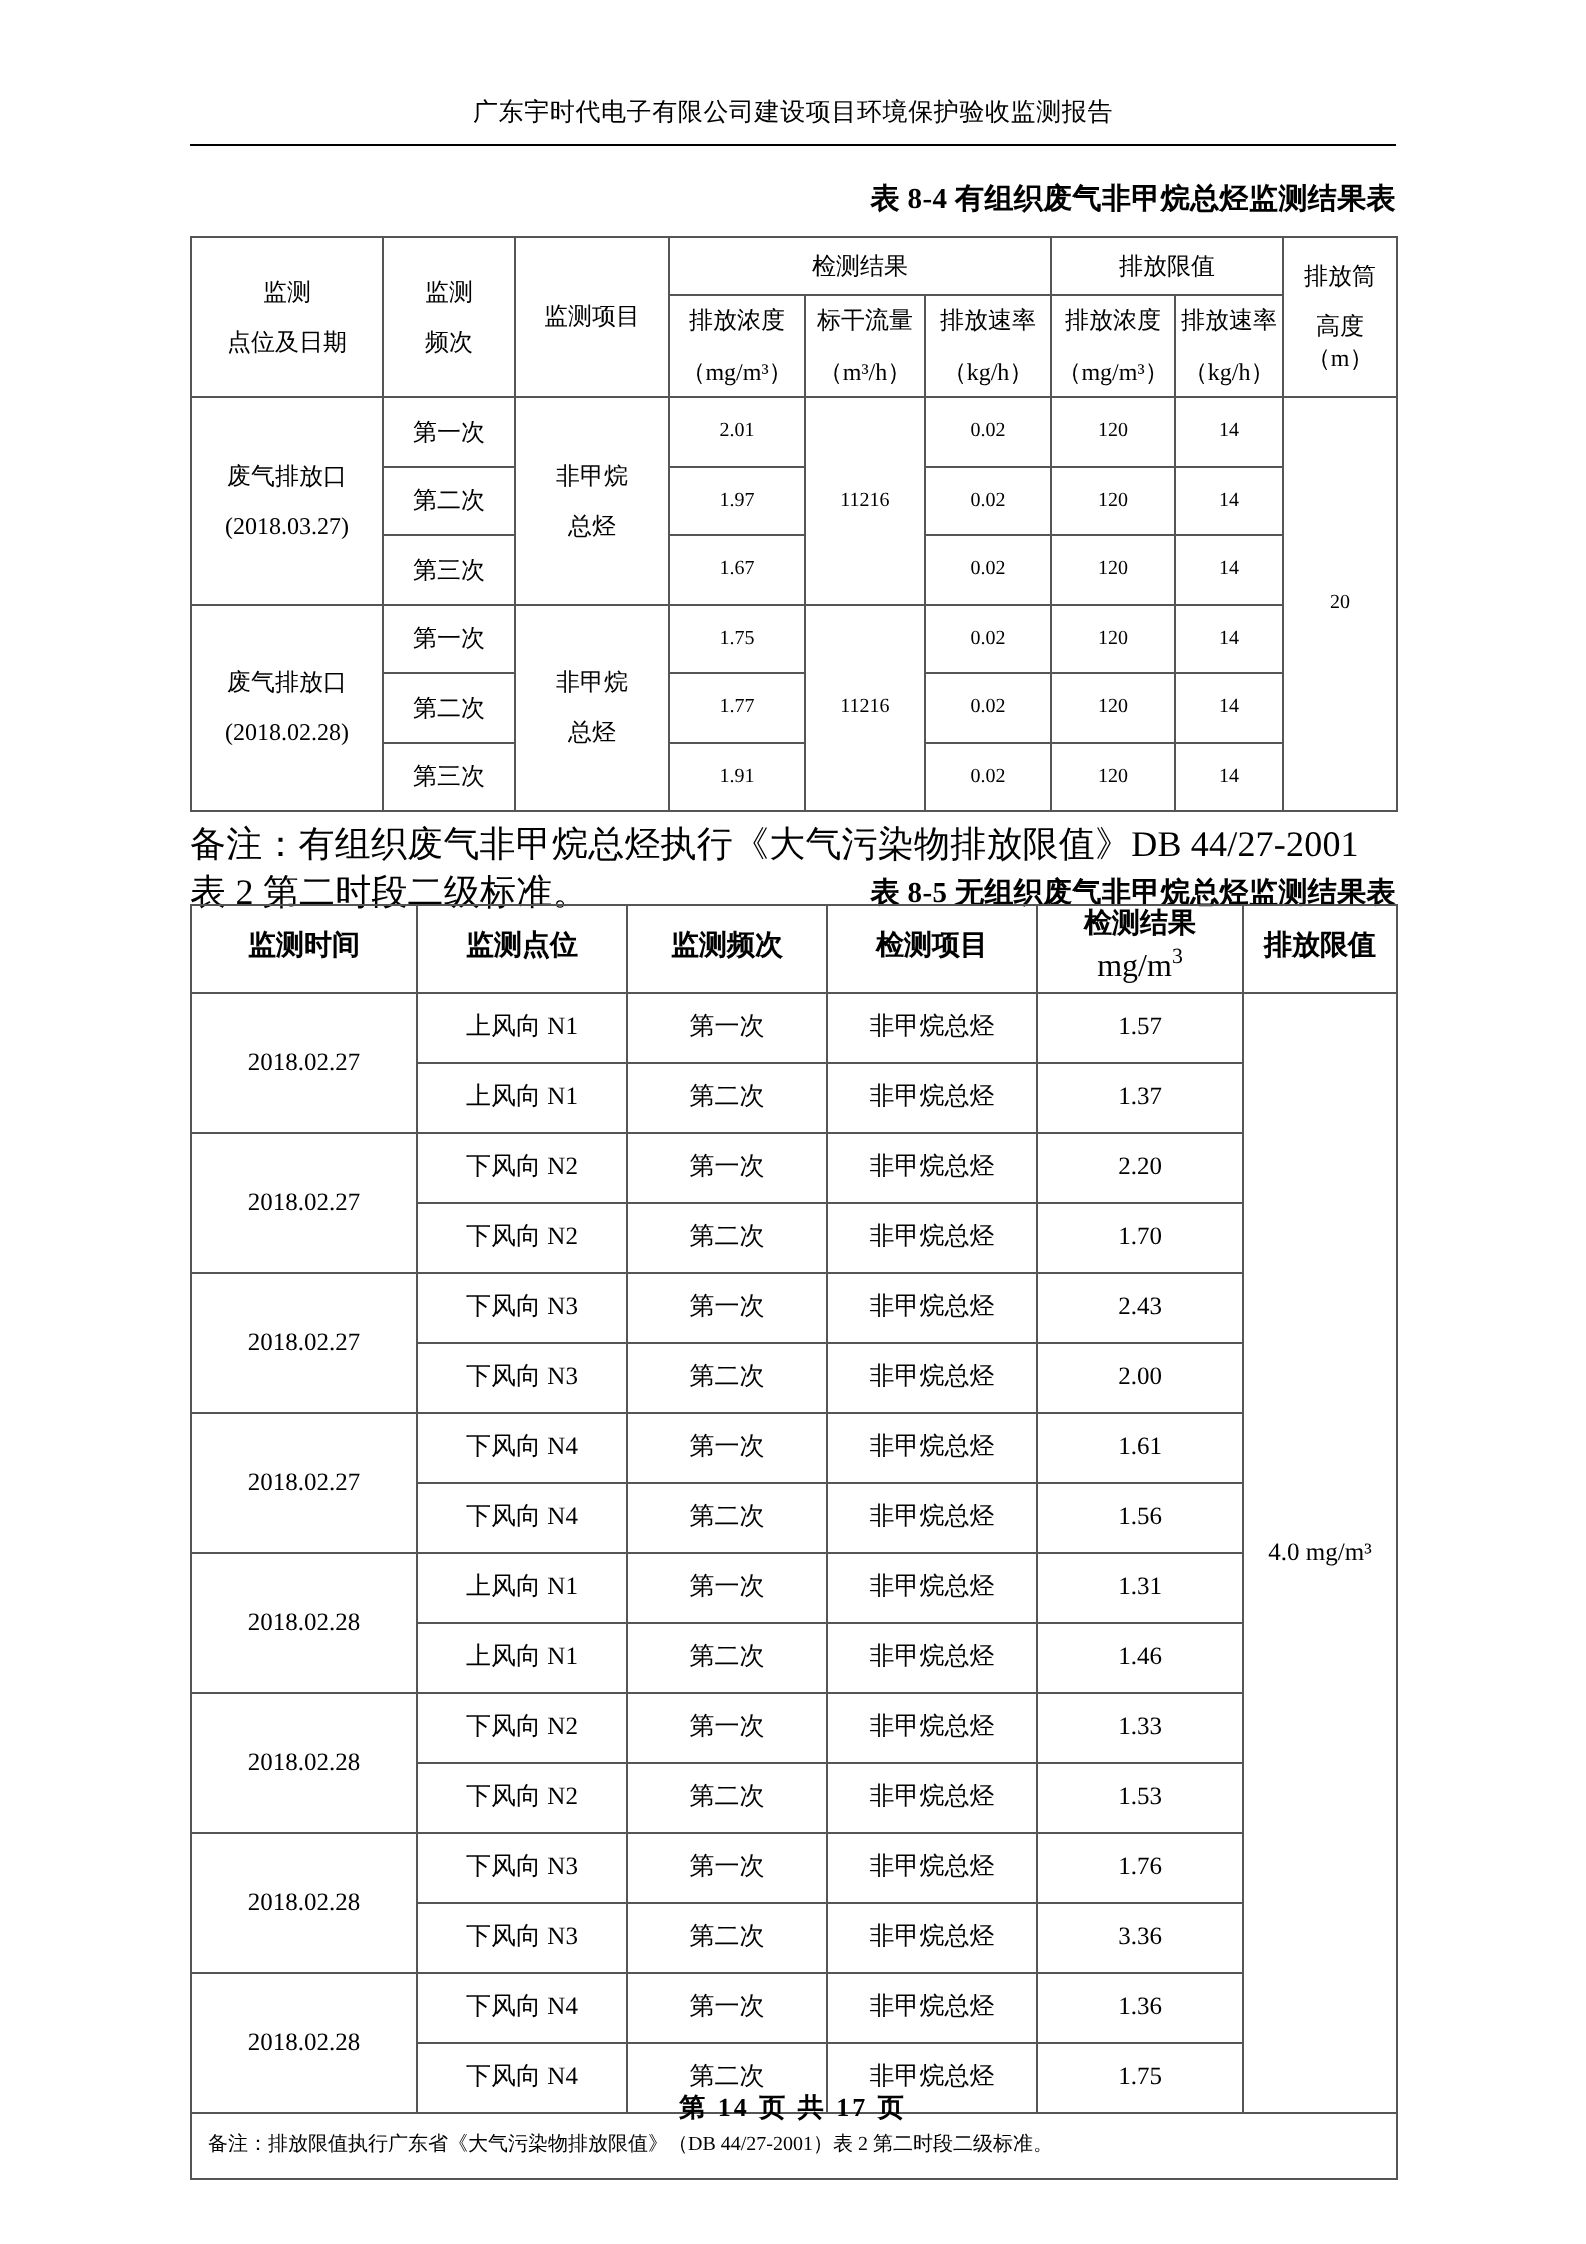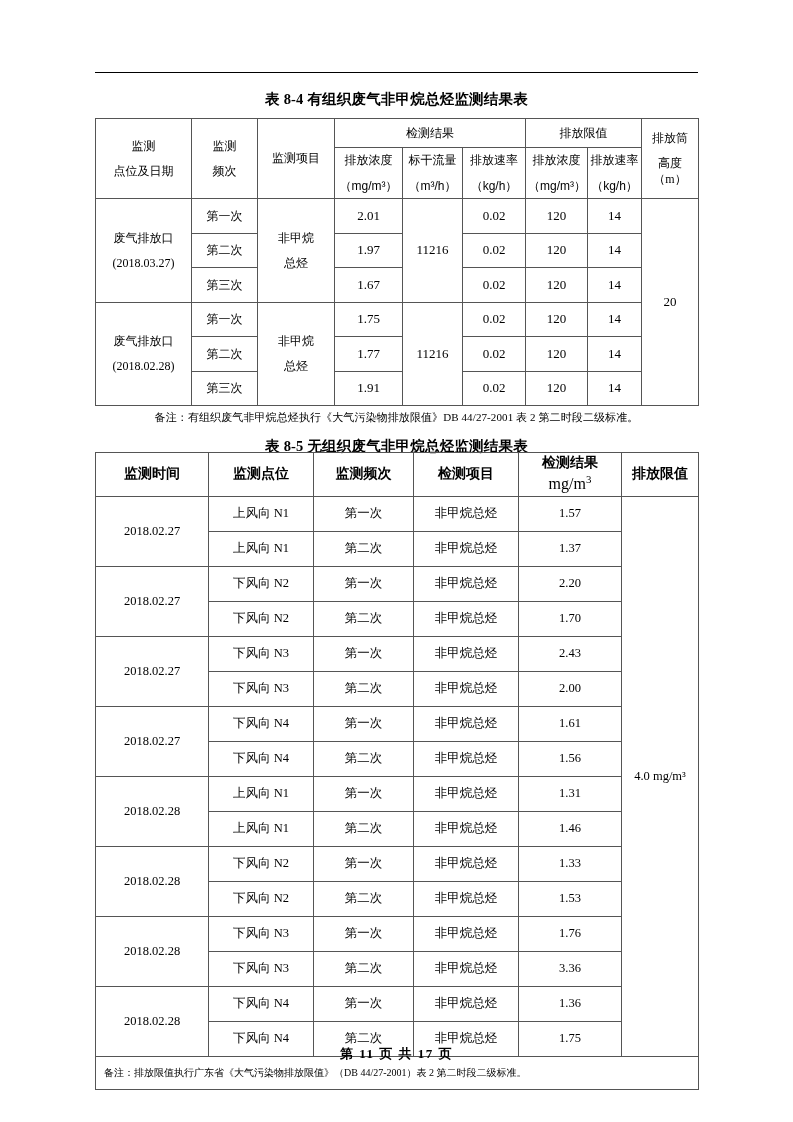--- a/index.html
+++ b/index.html
@@ -39,21 +39,21 @@
     position: absolute;
     left: 95px;
     top: 72px;
     width: 603px;
     height: 0;
     border-top: 1.6px solid #000;
   }
 
   
   .table-caption {
-    text-align: center;
+    text-align: right;
     font-weight: bold;
     font-size: 14.5px;
     letter-spacing: 0.2px;
     margin: 0;
   }
   #caption-84 { position: absolute; left: 95px; top: 90px; width: 603px; }
   #caption-85 { position: absolute; left: 95px; top: 437px; width: 603px; text-decoration: underline; }
 
   
   table.doc-table {
@@ -78,33 +78,33 @@
   #table-84 {
     left: 95px;
     top: 118px;
     width: 603px;
   }
   #table-84 td { font-size: 12px; }
   #table-84 .hdr-tall { height: 44px; }
   #table-84 .two-line span { display: block; }
   #table-84 .two-line span.l1 { margin-bottom: 9px; }
   #table-84 .datarow td { height: 31.5px; }
-  #table-84 .unit { font-family: Liberation Sans, sans-serif; }
-  #table-84 .num { font-size: 13px; text-align: center; }
+  #table-84 .unit { font-family: Liberation Serif, serif; }
+  #table-84 .num { font-size: 10px; text-align: center; }
   #table-84 .stack span { display:block; }
   #table-84 .stack span.l1 { margin-bottom: 10px; }
 
   
   #note-84 {
     position: absolute;
     left: 95px;
     top: 410px;
     width: 603px;
-    font-size: 11px;
-    text-align: center;
+    font-size: 18px;
+    text-align: left;
     letter-spacing: 0.1px;
   }
 
   
   #table-85 {
     left: 95px;
     top: 452px;
     width: 603px;
   }
   #table-85 th {
@@ -134,20 +134,21 @@
     font-size: 13px;
     font-weight: bold;
     letter-spacing: 1.5px;
   }
 </style>
 </head>
 <body>
 
 <div class="page">
 
+  <div class="doc-header">广东宇时代电子有限公司建设项目环境保护验收监测报告</div>
   <div class="doc-header-rule"></div>
 
   <div id="caption-84" class="table-caption">表 8-4 有组织废气非甲烷总烃监测结果表</div>
 
   <table id="table-84" class="doc-table">
     <colgroup>
       <col style="width:96px">
       <col style="width:66px">
       <col style="width:77px">
       <col style="width:68px">
@@ -389,14 +390,14 @@
           <td>第二次</td>
           <td>非甲烷总烃</td>
           <td>1.75</td>
         </tr>
         <tr>
           <td colspan="6" class="note-cell">备注：排放限值执行广东省《大气污染物排放限值》（DB 44/27-2001）表 2 第二时段二级标准。</td>
         </tr>
       </tbody>
   </table>
 
-  <div class="doc-footer">第 11 页 共 17 页</div>
+  <div class="doc-footer">第 14 页 共 17 页</div>
 </div>
 
 </body></html>

